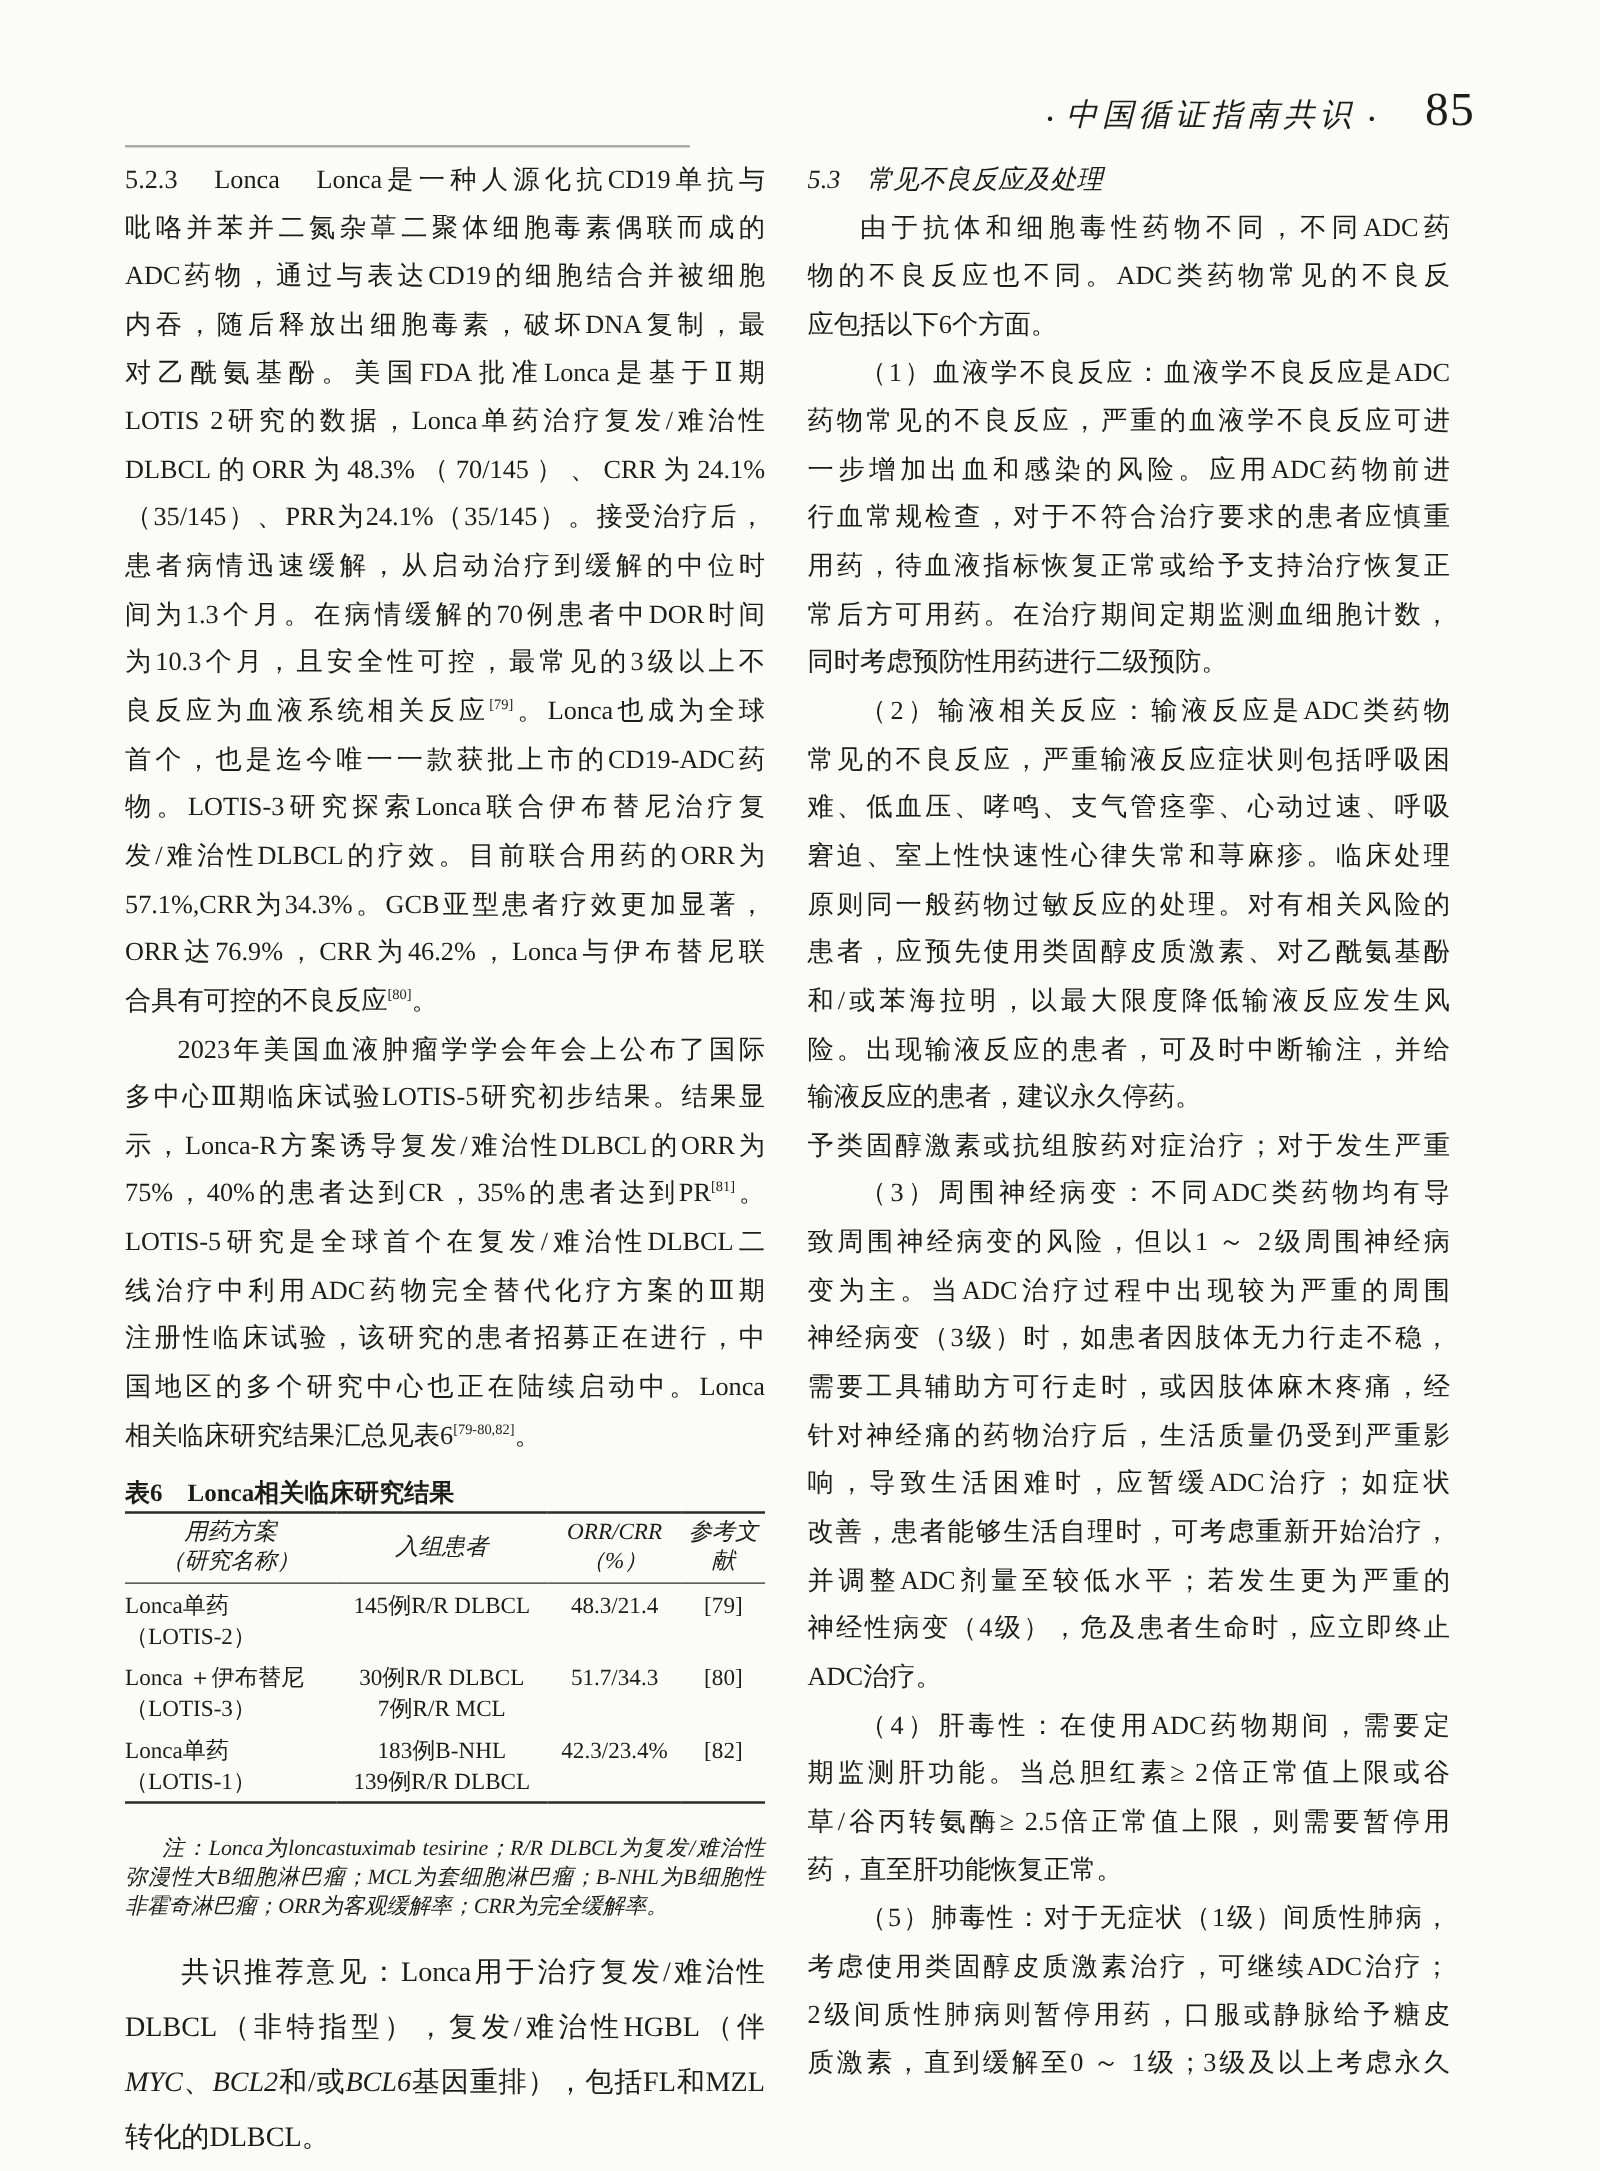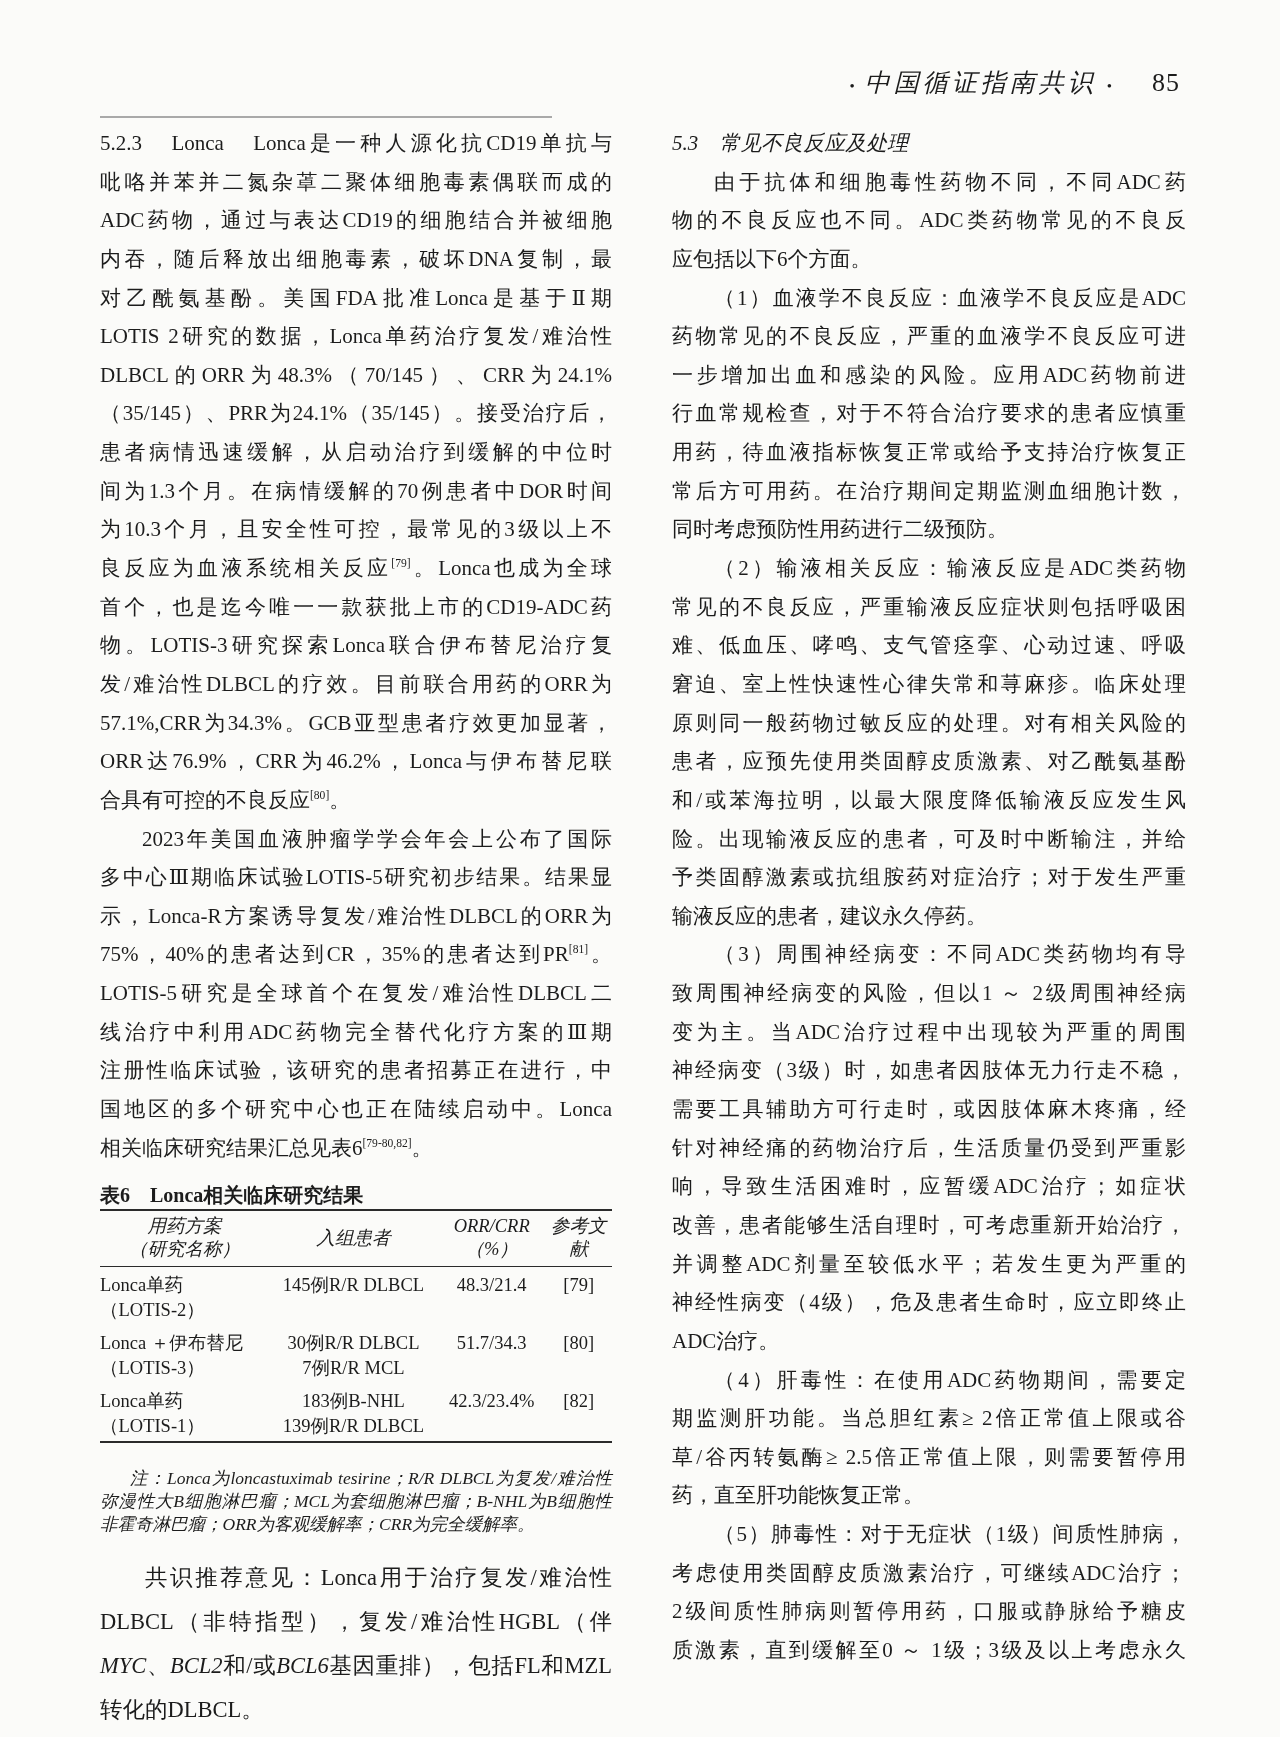--- a/index.html
+++ b/index.html
@@ -6,25 +6,25 @@
   .page{
     position:relative;width:1280px;height:1737px;margin:0 auto;
     background:#fbfbf9;color:#1c1c1c;overflow:hidden;
     font-family:"Liberation Serif","DejaVu Serif",serif;
   }
   
   .head-rule{position:absolute;left:100px;top:116px;width:452px;height:2px;background:#a9a9a9;}
   .head{position:absolute;left:666px;top:66px;width:514px;display:flex;justify-content:flex-end;align-items:baseline;}
   .head .bullet{font-size:15px;margin:0 10px;}
   .head .head-title{font-size:25px;font-weight:400;font-style:italic;letter-spacing:4px;}
-  .head .head-page{font-size:26px;margin-left:30px;letter-spacing:1px;}
+  .head .head-page{font-size:38px;margin-left:30px;letter-spacing:1px;}
   
   .col{position:absolute;top:124px;width:512px;}
   .col-left{left:100px;}
-  .col-right{left:672px;width:514px;}
+  .col-right{left:646px;width:514px;}
   
   .line{
     font-size:21px;height:38.65px;line-height:38.65px;
     text-align:justify;text-align-last:justify;white-space:pre-wrap;
   }
   .line.end{text-align-last:left;}
   .line.indent{text-indent:2em;}
   .line.kai{font-style:italic;}
   sup{font-size:0.55em;vertical-align:super;line-height:0;}
   i{font-style:italic;}
@@ -164,22 +164,22 @@
         <div class="line">常后方可用药。在治疗期间定期监测血细胞计数，</div>
         <div class="line end">同时考虑预防性用药进行二级预防。</div>
         <div class="line indent">（2）输液相关反应：输液反应是ADC类药物</div>
         <div class="line">常见的不良反应，严重输液反应症状则包括呼吸困</div>
         <div class="line">难、低血压、哮鸣、支气管痉挛、心动过速、呼吸</div>
         <div class="line">窘迫、室上性快速性心律失常和荨麻疹。临床处理</div>
         <div class="line">原则同一般药物过敏反应的处理。对有相关风险的</div>
         <div class="line">患者，应预先使用类固醇皮质激素、对乙酰氨基酚</div>
         <div class="line">和/或苯海拉明，以最大限度降低输液反应发生风</div>
         <div class="line">险。出现输液反应的患者，可及时中断输注，并给</div>
+        <div class="line end">输液反应的患者，建议永久停药。</div>
         <div class="line">予类固醇激素或抗组胺药对症治疗；对于发生严重</div>
-        <div class="line end">输液反应的患者，建议永久停药。</div>
         <div class="line indent">（3）周围神经病变：不同ADC类药物均有导</div>
         <div class="line">致周围神经病变的风险，但以1 ～ 2级周围神经病</div>
         <div class="line">变为主。当ADC治疗过程中出现较为严重的周围</div>
         <div class="line">神经病变（3级）时，如患者因肢体无力行走不稳，</div>
         <div class="line">需要工具辅助方可行走时，或因肢体麻木疼痛，经</div>
         <div class="line">针对神经痛的药物治疗后，生活质量仍受到严重影</div>
         <div class="line">响，导致生活困难时，应暂缓ADC治疗；如症状</div>
         <div class="line">改善，患者能够生活自理时，可考虑重新开始治疗，</div>
         <div class="line">并调整ADC剂量至较低水平；若发生更为严重的</div>
         <div class="line">神经性病变（4级），危及患者生命时，应立即终止</div>

